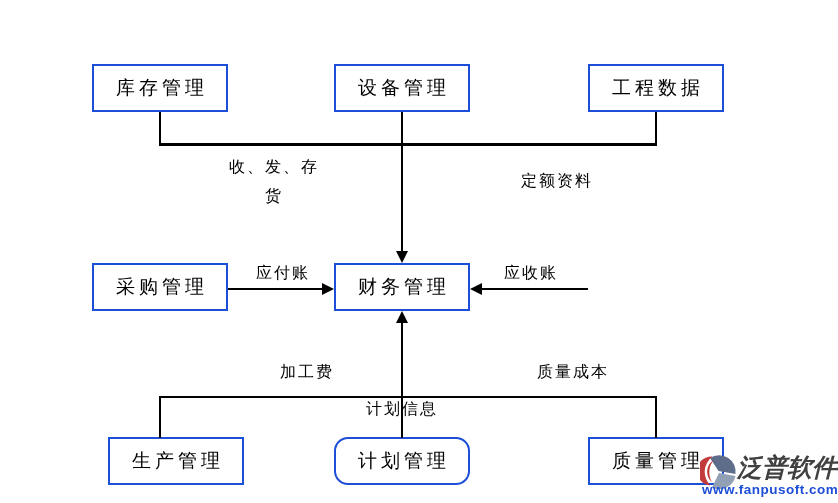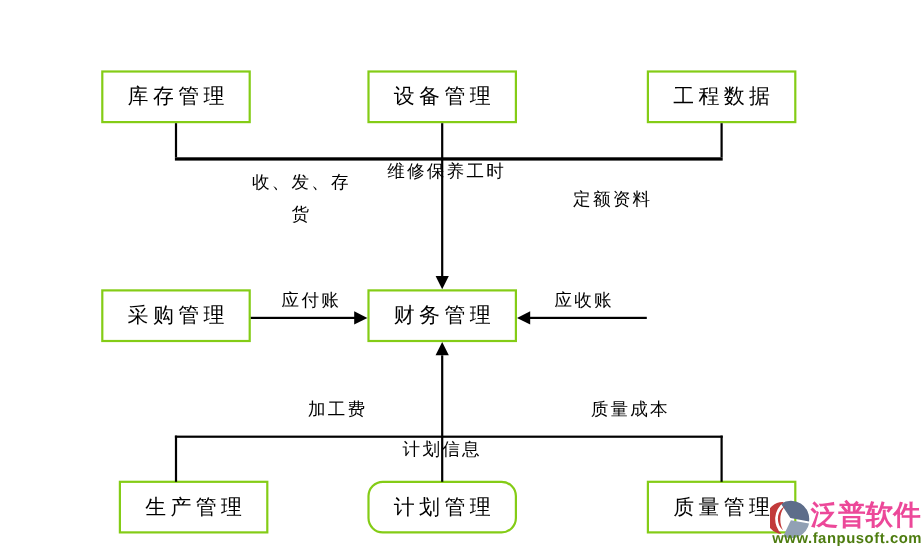--- a/index.html
+++ b/index.html
@@ -2,46 +2,46 @@
 <html><head>
 <meta charset="utf-8">
 <style>
   html,body{margin:0;padding:0;background:#fff;}
   .stage{
     position:relative;width:838px;height:503px;background:#ffffff;
     font-family:"Liberation Serif","DejaVu Serif",serif;color:#000;overflow:hidden;
   }
   .box{
     position:absolute;width:136px;height:48px;box-sizing:border-box;
-    border:2px solid #84cc16;background:#fff;
+    border:2px solid #1d4ed8;background:#fff;
     display:flex;align-items:center;justify-content:center;
     font-size:19px;letter-spacing:4px;text-indent:4px;white-space:nowrap;
   }
   .hline,.vline{position:absolute;background:#000;}
   .lbl{
     position:absolute;font-size:16px;letter-spacing:2px;white-space:nowrap;
     transform:translateX(-50%);
   }
   .lbl-wrap{
     position:absolute;font-size:16px;letter-spacing:2px;width:100px;
     text-align:center;line-height:29px;transform:translateX(-50%);white-space:normal;
   }
   .arr{position:absolute;width:0;height:0;}
   .arr-down{border-left:6px solid transparent;border-right:6px solid transparent;border-top:12px solid #000;}
   .arr-up{border-left:6px solid transparent;border-right:6px solid transparent;border-bottom:12px solid #000;}
   .arr-right{border-top:6px solid transparent;border-bottom:6px solid transparent;border-left:12px solid #000;}
   .arr-left{border-top:6px solid transparent;border-bottom:6px solid transparent;border-right:12px solid #000;}
   .watermark{position:absolute;left:700px;top:450px;width:140px;height:52px;}
   .brand-name{
     position:absolute;left:37px;top:1px;font-size:25px;font-weight:bold;
-    color:#ec4899;font-family:"Liberation Sans","DejaVu Sans",sans-serif;white-space:nowrap;
+    color:#404040;font-family:"Liberation Sans","DejaVu Sans",sans-serif;white-space:nowrap;font-style:italic;
   }
   .brand-url{
     position:absolute;left:2px;top:32px;font-size:13.5px;font-weight:bold;
-    color:#4d7c0f;font-family:"Liberation Sans","DejaVu Sans",sans-serif;white-space:nowrap;letter-spacing:0.5px;
+    color:#1d4ed8;font-family:"Liberation Sans","DejaVu Sans",sans-serif;white-space:nowrap;letter-spacing:0.5px;
   }
 </style>
 </head>
 <body>
 
 <div class="stage">
 
   <div class="box" style="left:92px;top:64px;">
       <span>库存管理</span>
     </div>
@@ -80,21 +80,20 @@
   <div class="hline" style="left:481px;top:288px;width:107px;height:2px;"></div>
   <div class="arr arr-left" style="left:470px;top:283px;"></div>
 
   <div class="hline" style="left:159px;top:396px;width:498px;height:2px;"></div>
   <div class="vline" style="left:159px;top:396px;width:2px;height:42px;"></div>
   <div class="vline" style="left:655px;top:396px;width:2px;height:42px;"></div>
   <div class="vline" style="left:401px;top:323px;width:2px;height:115px;"></div>
   <div class="arr arr-up" style="left:396px;top:311px;"></div>
 
   <div class="lbl-wrap" style="left:274px;top:152px;text-align:center;">收、发、存货</div>
-  <div class="lbl" style="left:406px;top:146px;">维修保养工时</div>
   <div class="lbl" style="left:557px;top:171px;">定额资料</div>
   <div class="lbl" style="left:283px;top:263px;">应付账</div>
   <div class="lbl" style="left:531px;top:263px;">应收账</div>
   <div class="lbl" style="left:267px;top:362px;margin-left:40px;">加工费</div>
   <div class="lbl" style="left:402px;top:399px;">计划信息</div>
   <div class="lbl" style="left:573px;top:362px;">质量成本</div>
 
   <div class="watermark">
     <svg width="37" height="41" viewBox="0 0 37 41" style="position:absolute;left:0;top:1px;">
       <path d="M10 7 A16.5 16.5 0 0 1 35.5 23 L18.5 20 Z" fill="#5d6d8a"></path>

